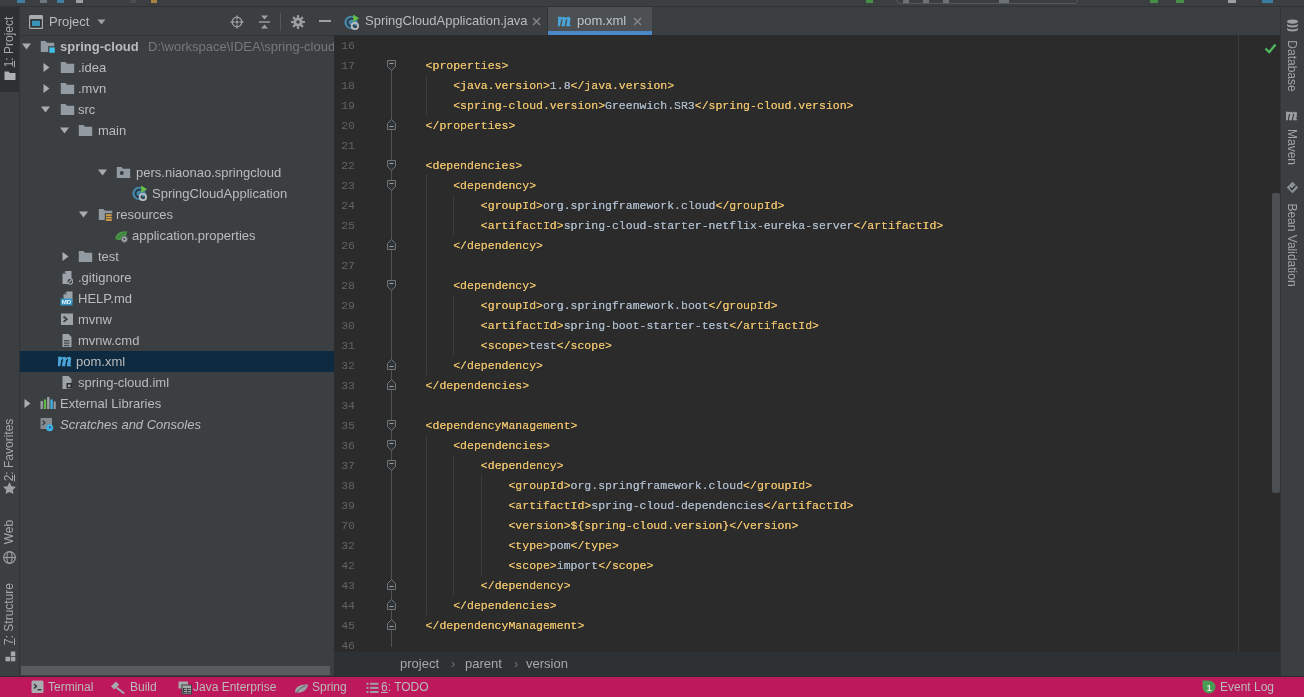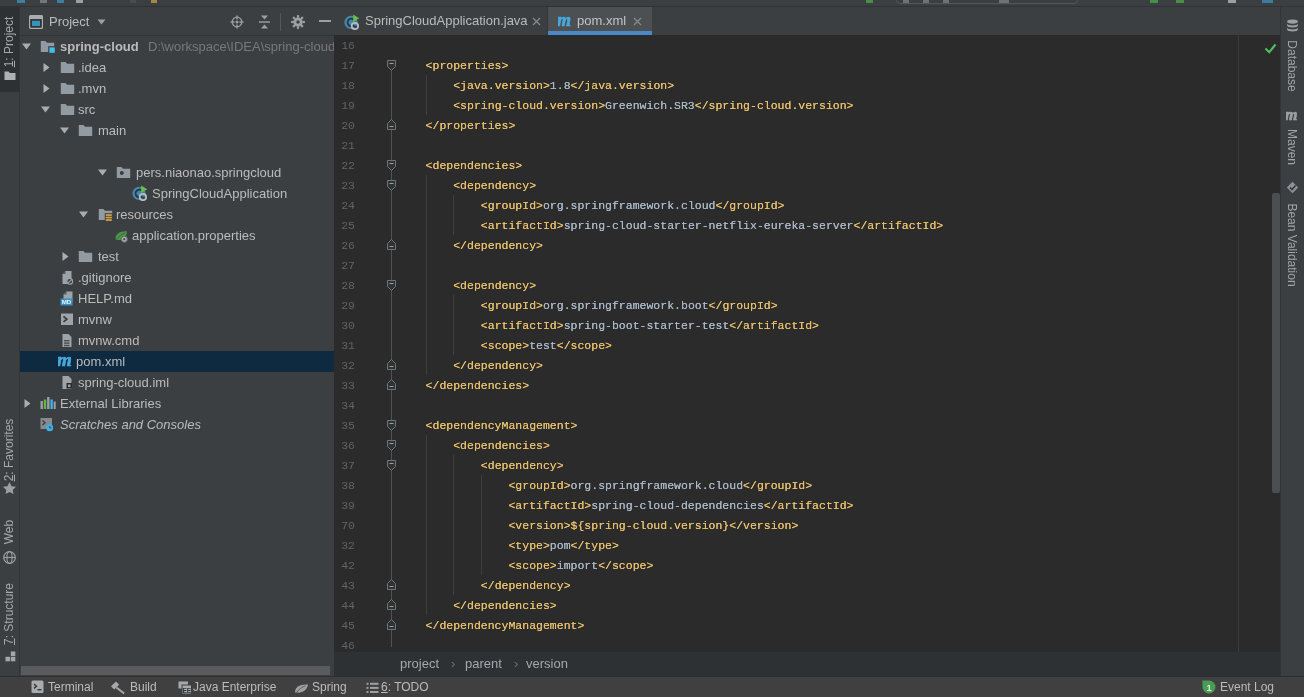--- a/index.html
+++ b/index.html
@@ -19,21 +19,21 @@
   #tabbar{left:0;top:0;width:946px;height:28px;background:#3c3f41;overflow:hidden;}
   #tab2{left:214px;top:0;width:104px;height:28px;background:#4c5052;}
   #tab2u{left:214px;top:24px;width:104px;height:4px;background:#4a88c7;}
   .tabtext{font-size:13px;line-height:28px;}
   .cl{position:absolute;left:64px;height:20px;line-height:20px;white-space:pre;font-family:"Liberation Mono",monospace;font-size:11.5px;color:#a9b7c6;text-shadow:0 0 0.6px currentcolor;}
   .ln{position:absolute;left:0;width:21px;height:20px;line-height:20px;text-align:right;color:#606366;font-family:"Liberation Mono",monospace;font-size:11.5px;}
   .t{color:#e8bf6a;}
   .ig{position:absolute;width:1px;background:#3c3e40;}
   #bcrumbs{left:0;top:645px;width:946px;height:24px;line-height:24px;font-size:13px;color:#a3a8ac;background:#2e3133;}
   #rightstripe{left:1280px;top:7px;width:24px;height:669px;background:#3c3f41;border-left:1px solid #323537;box-sizing:border-box;}
-  #statusbar{left:0;top:676px;width:1304px;height:21px;background:#404040;border-top:1px solid #2c2e2f;box-sizing:border-box;font-size:12px;color:#bbbbbb;}
+  #statusbar{left:0;top:676px;width:1304px;height:21px;background:#be185d;border-top:1px solid #2c2e2f;box-sizing:border-box;font-size:12px;color:#bbbbbb;}
   .sbit{position:absolute;top:0;height:21px;line-height:21px;}
 </style></head>
 <body>
 <div id="app">
 <div class="abs" id="topstrip">
 <div style="position:absolute;left:17px;top:0;width:8px;height:3px;background:#3e7e9e"></div>
 <div style="position:absolute;left:40px;top:0;width:7px;height:3px;background:#70777c"></div>
 <div style="position:absolute;left:57px;top:0;width:7px;height:3px;background:#3e7e9e"></div>
 <div style="position:absolute;left:76px;top:0;width:7px;height:3px;background:#9aa0a4"></div>
 <div style="position:absolute;left:130px;top:0;width:6px;height:3px;background:#4a4d4f"></div>

